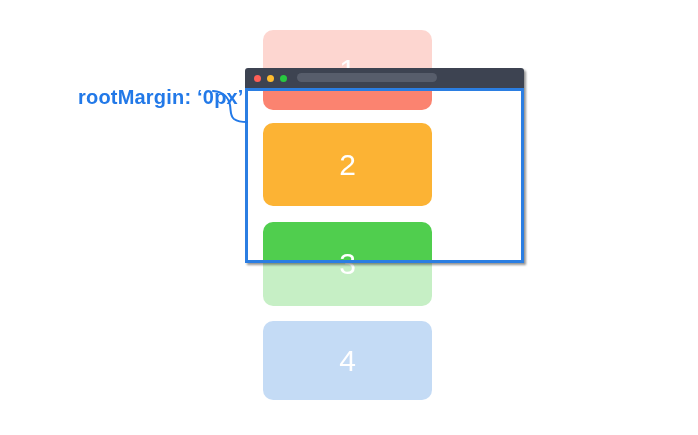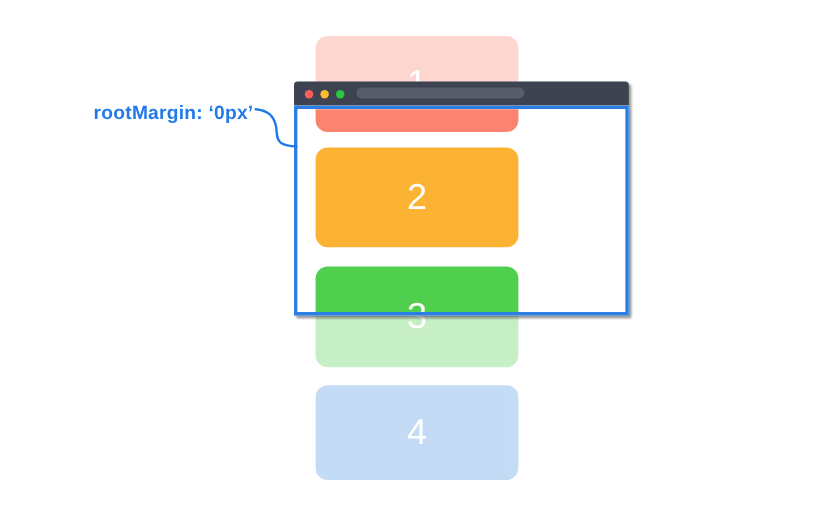--- a/index.html
+++ b/index.html
@@ -52,21 +52,21 @@
   }
   
   .viewport-clip .card{left:15px;}
   .clip-pos-1{top:-61px;height:80px;}
   .clip-pos-2{top:32px;height:83px;}
   .clip-pos-3{top:131px;height:84px;}
 
   
   .root-margin-label{
     position:absolute;left:78px;top:85px;z-index:3;
-    font-size:16px;font-weight:700;letter-spacing:0.2px;line-height:1.2;
+    font-size:20px;font-weight:700;letter-spacing:0.2px;line-height:1.2;
     font-family:"Liberation Sans",sans-serif;
   }
   .connector-svg{
     position:absolute;left:0;top:0;width:698px;height:435px;z-index:3;pointer-events:none;
   }
 </style>
 </head>
 <body>
 
 <div class="stage">

